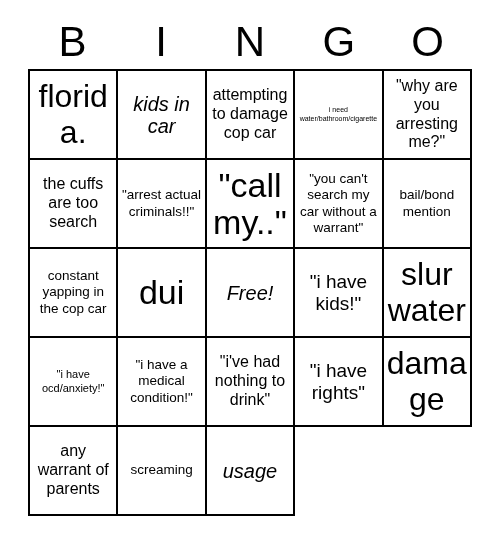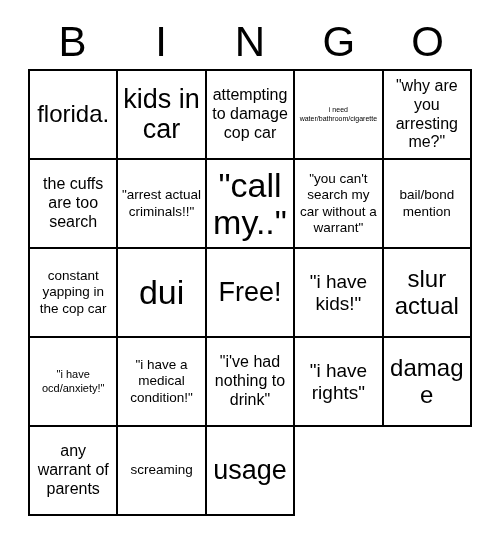--- a/index.html
+++ b/index.html
@@ -76,22 +76,22 @@
     word-wrap: break-word;
     overflow-wrap: break-word;
     hyphens: none;
   }
   
   .fs-xxs .txt { font-size: 7px;  line-height: 1.25; }
   .fs-xs  .txt { font-size: 11px; line-height: 1.2; }
   .fs-s   .txt { font-size: 13.5px; line-height: 1.2; }
   .fs-m   .txt { font-size: 16px; line-height: 1.18; }
   .fs-l   .txt { font-size: 19px; line-height: 1.15; }
-  .fs-xl  .txt { font-size: 24px; line-height: 1.12; }
-  .fs-xxl .txt { font-size: 27px; line-height: 1.1; }
+  .fs-xl  .txt { font-size: 32px; line-height: 1.12; }
+  .fs-xxl .txt { font-size: 20px; line-height: 1.1; font-style: italic; }
   .fs-huge .txt { font-size: 34px; line-height: 1.08; }
 </style>
 </head>
 <body>
 
 <div id="card">
 
   <div class="header-row">
       <div class="header-cell">B</div>
       <div class="header-cell">I</div>
@@ -137,21 +137,21 @@
       <div class="cell fs-huge">
         <span class="txt">dui</span>
       </div>
       <div class="cell fs-xxl">
         <span class="txt">Free!</span>
       </div>
       <div class="cell fs-l">
         <span class="txt">"i have kids!"</span>
       </div>
       <div class="cell fs-xl">
-        <span class="txt">slur actual</span>
+        <span class="txt">slur water</span>
       </div>
       <div class="cell fs-xs">
         <span class="txt">"i have ocd/anxiety!"</span>
       </div>
       <div class="cell fs-s">
         <span class="txt">"i have a medical condition!"</span>
       </div>
       <div class="cell fs-m">
         <span class="txt">"i've had nothing to drink"</span>
       </div>

